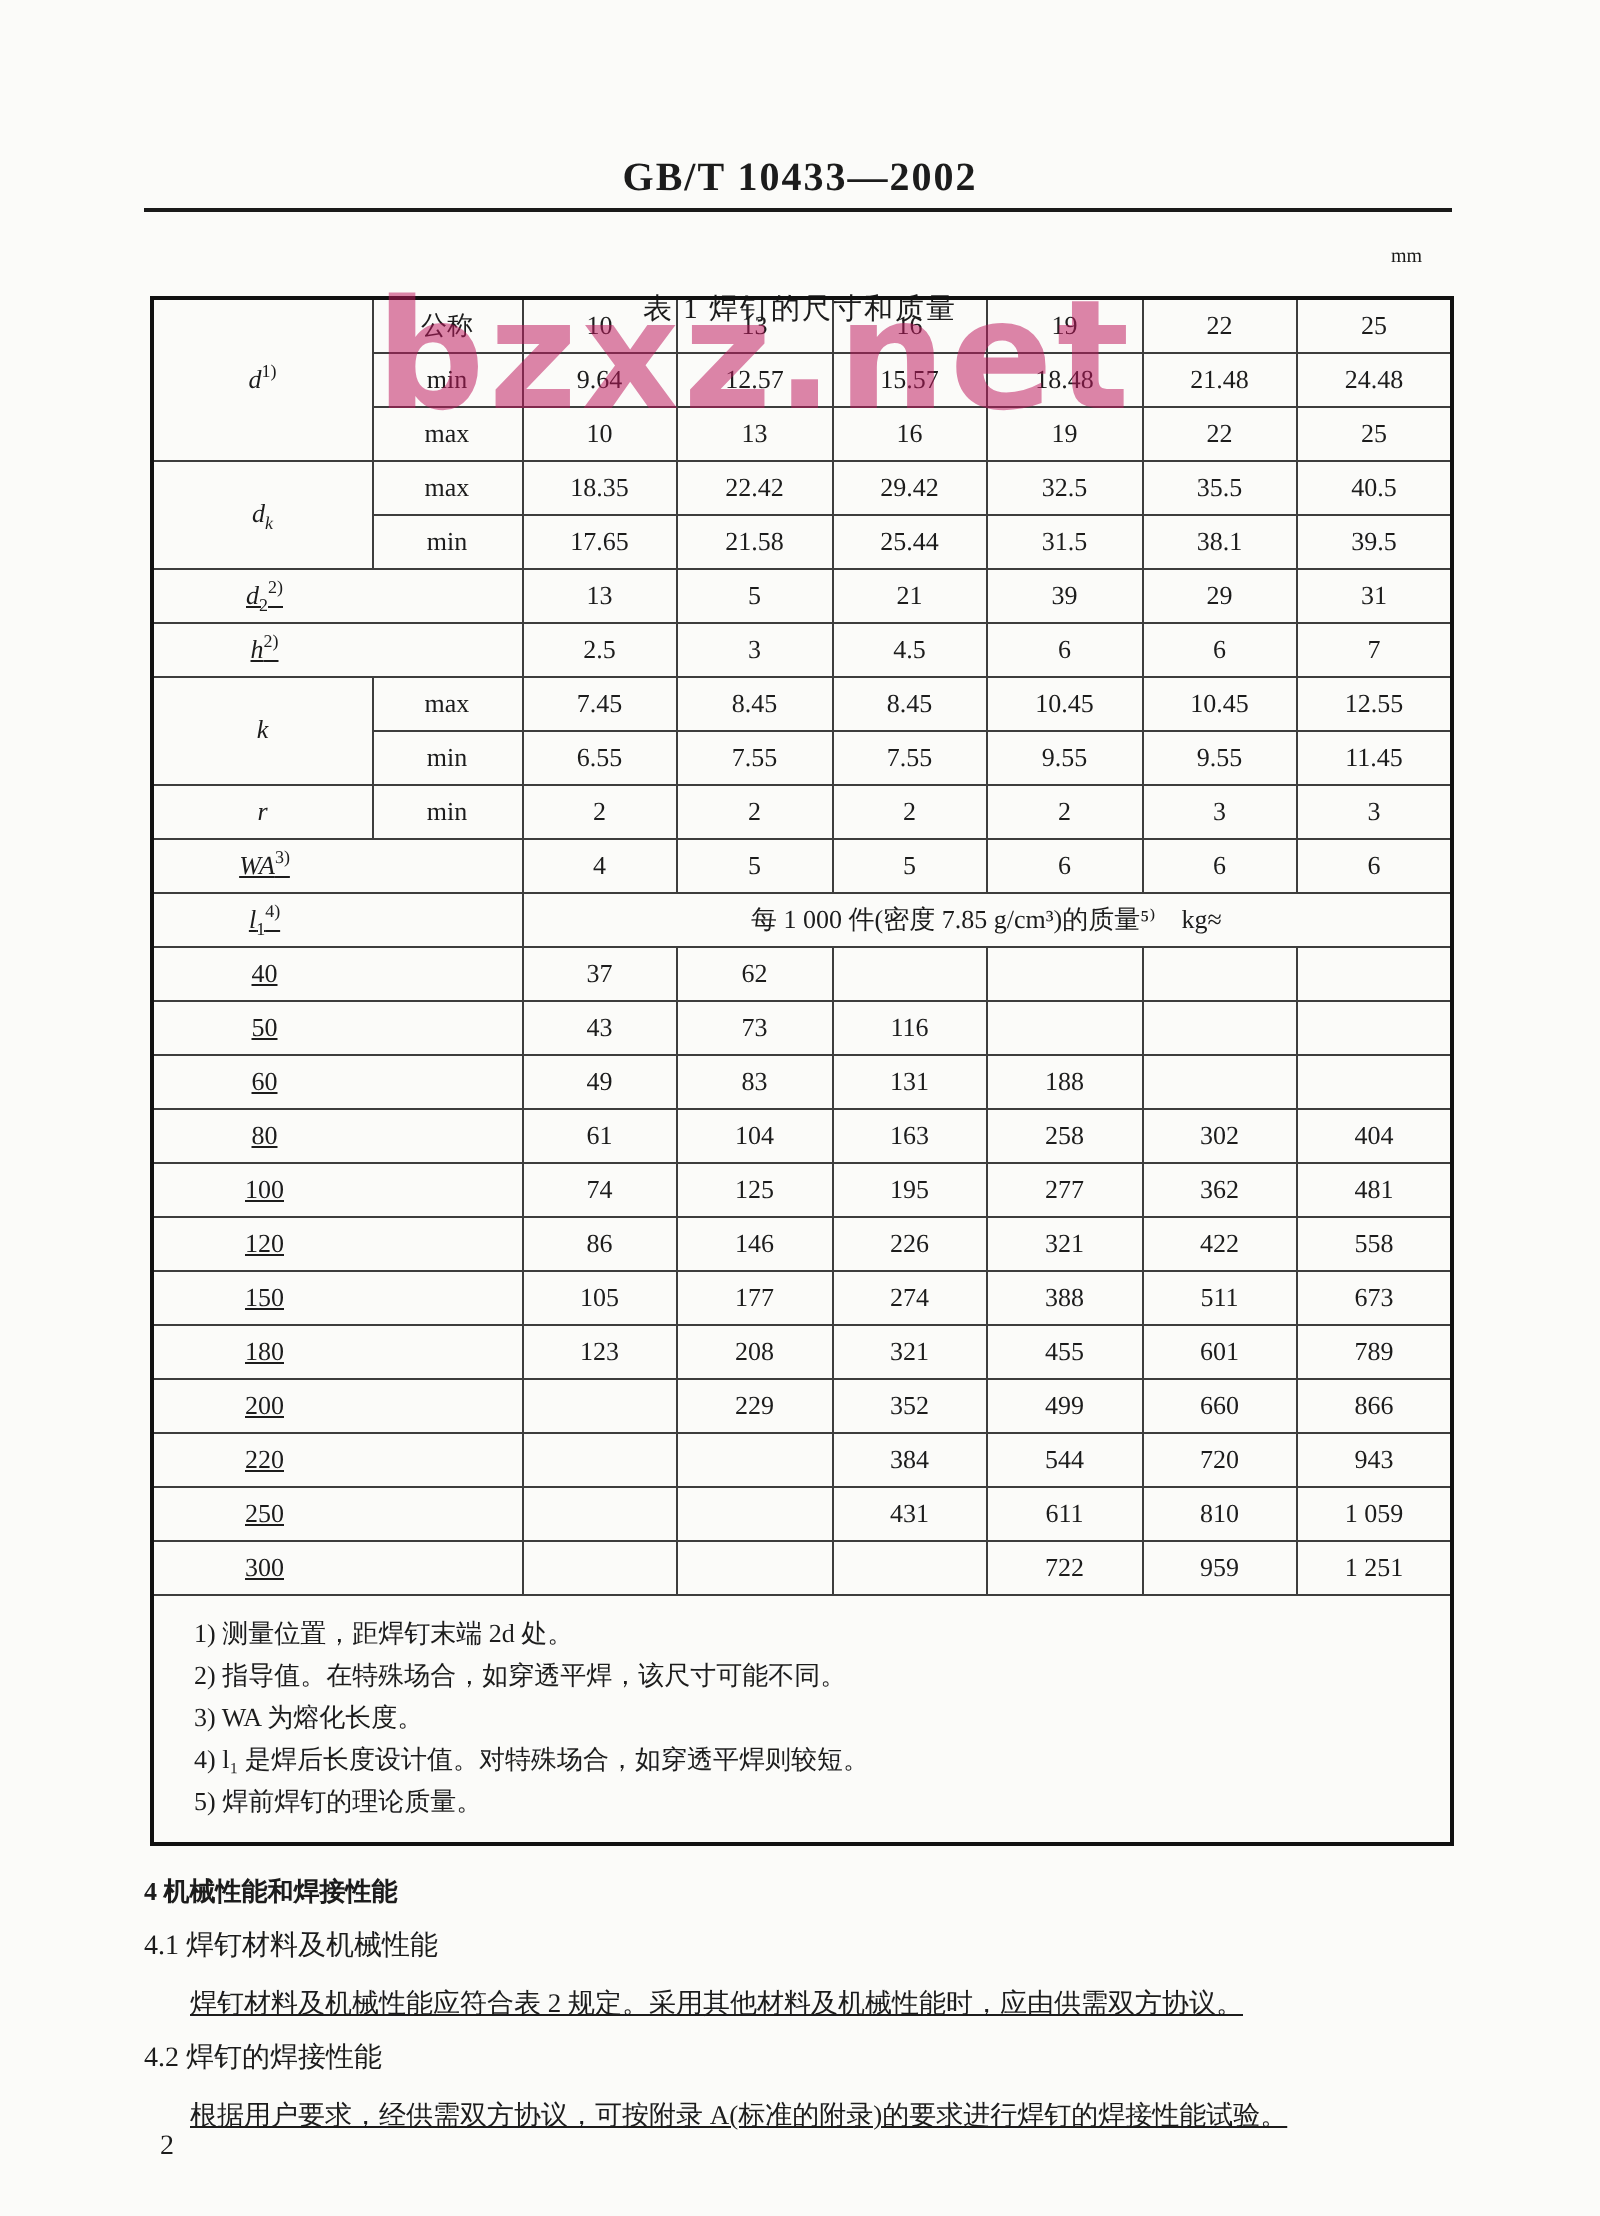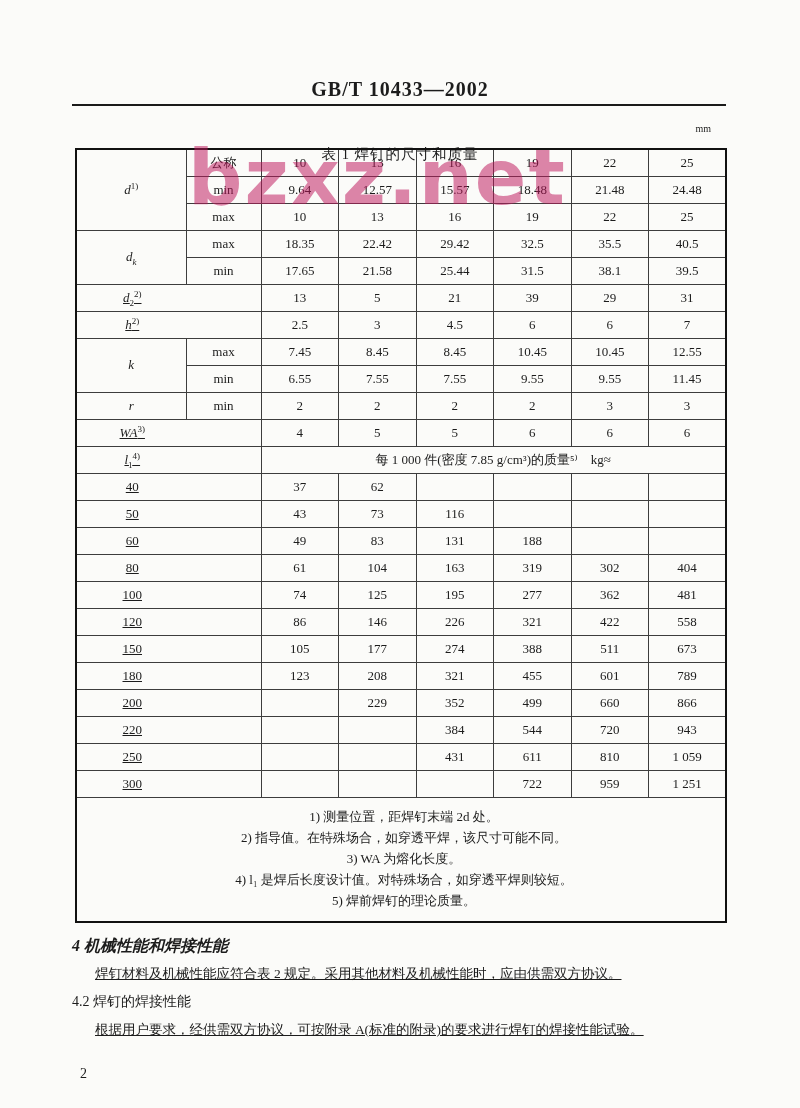--- a/index.html
+++ b/index.html
@@ -27,32 +27,32 @@
     border-collapse:collapse; table-layout:fixed;
     font-size:13px; border:2px solid #111;
   }
   .dim-table td {
     border:1px solid #3d3d3d; text-align:center; vertical-align:middle;
     height:27px; padding:0 2px; overflow:hidden; white-space:nowrap;
   }
   .dim-table td.merged-label { padding-right:75px;text-decoration:underline; }
   .dim-table sup, .dim-table sub { font-size:9px; line-height:0; }
   .dim-table td.footnote-cell {
-    text-align:center; padding:8px 14px 10px 20px; height:auto; white-space:normal;
+    text-align:left; padding:8px 14px 10px 20px; height:auto; white-space:normal;
   }
   .footnote-line { line-height:21px; font-size:13px; }
   .watermark {
     position:absolute; top:133px; left:188px;
     font-family:"DejaVu Sans","Liberation Sans",sans-serif;
     font-size:76px; font-weight:bold; letter-spacing:2px;
     color:#be185d; opacity:0.52; pointer-events:none; z-index:5;
   }
   .sections { position:absolute; top:932px; left:72px; width:656px; }
   .sec { line-height:28px; }
-  .sec-heading { font-weight:bold; font-size:16px;font-style:italic; }
+  .sec-heading { font-weight:bold; font-size:13px; }
   .sec-subheading { font-size:14px; }
   .sec-paragraph { margin-left:23px; font-size:13.5px;text-decoration:underline; }
   .page-number { position:absolute; left:80px; top:1066px; font-size:14px; }
 </style>
 </head>
 <body>
 
 <div class="doc-header">GB/T 10433—2002</div>
 <div class="header-rule"></div>
 
@@ -205,21 +205,21 @@
         <td>131</td>
         <td>188</td>
         <td></td>
         <td></td>
       </tr>
       <tr>
         <td colspan="2" class="merged-label">80</td>
         <td>61</td>
         <td>104</td>
         <td>163</td>
-        <td>319</td>
+        <td>258</td>
         <td>302</td>
         <td>404</td>
       </tr>
       <tr>
         <td colspan="2" class="merged-label">100</td>
         <td>74</td>
         <td>125</td>
         <td>195</td>
         <td>277</td>
         <td>362</td>
@@ -297,18 +297,19 @@
           <div class="footnote-line">5) 焊前焊钉的理论质量。</div>
         </td>
       </tr>
     </tbody>
 </table>
 
 <div class="watermark">bzxz.net</div>
 
 <div class="sections" id="sections">
     <div class="sec sec-heading">4  机械性能和焊接性能</div>
+    <div class="sec sec-subheading">4.1  焊钉材料及机械性能</div>
     <div class="sec sec-paragraph">焊钉材料及机械性能应符合表 2 规定。采用其他材料及机械性能时，应由供需双方协议。</div>
     <div class="sec sec-subheading">4.2  焊钉的焊接性能</div>
     <div class="sec sec-paragraph">根据用户要求，经供需双方协议，可按附录 A(标准的附录)的要求进行焊钉的焊接性能试验。</div>
   </div>
 
 <div class="page-number">2</div>
 
 </body></html>

